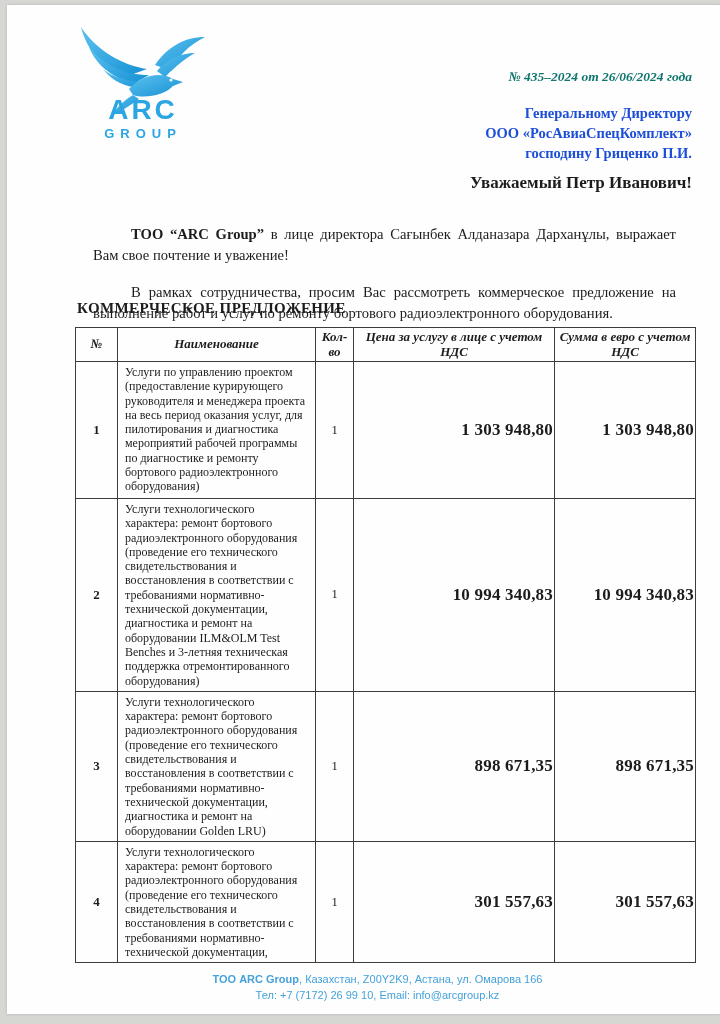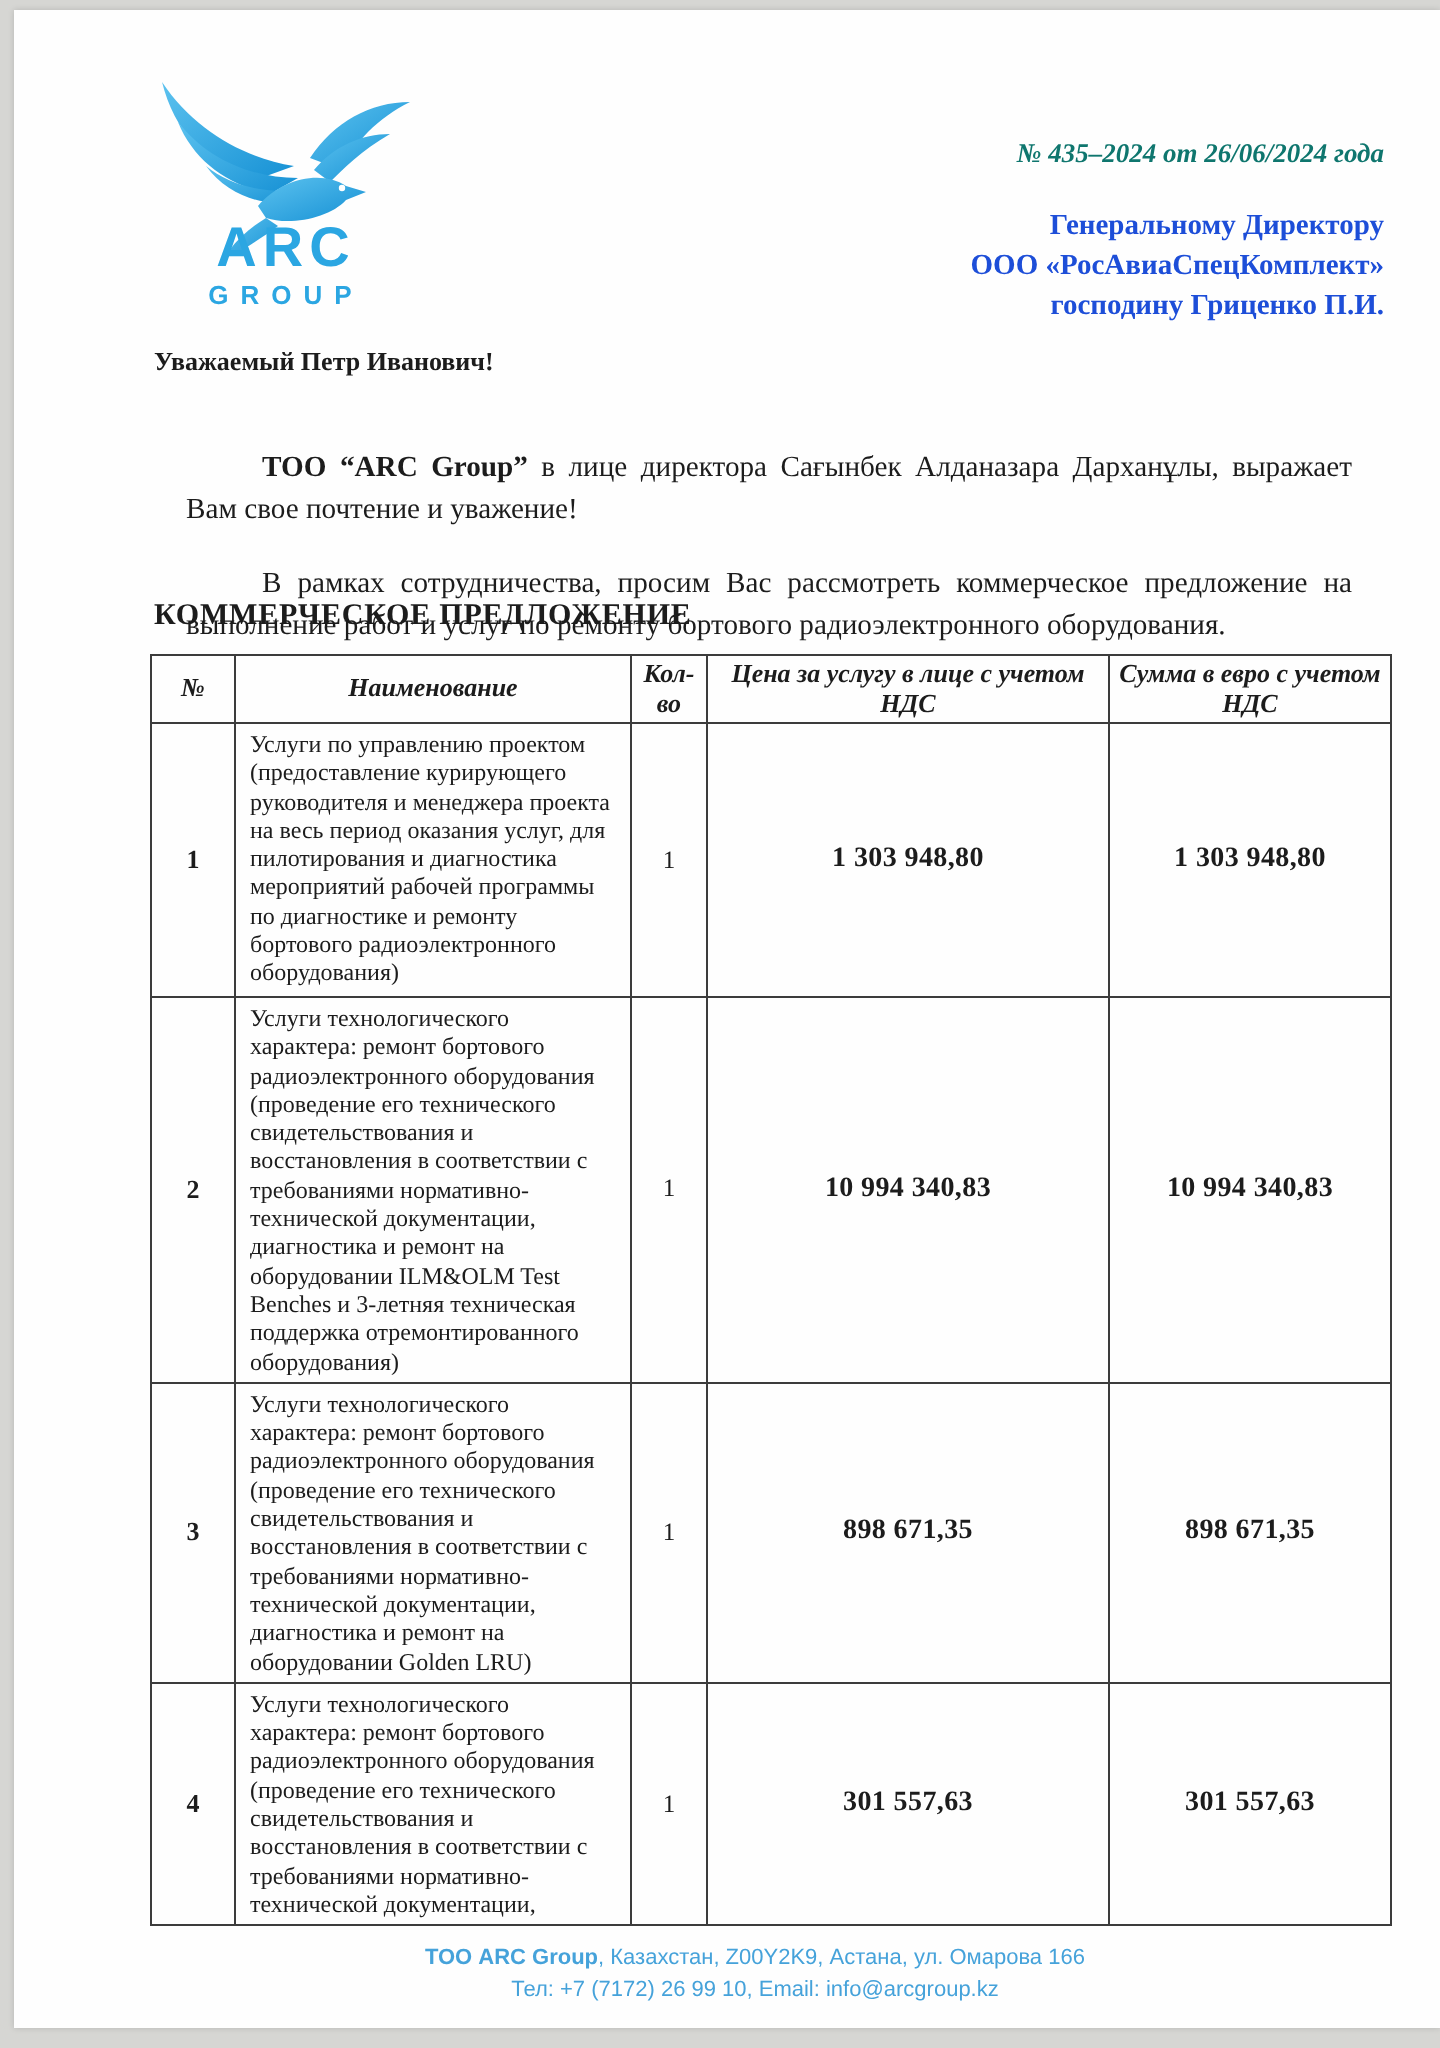--- a/index.html
+++ b/index.html
@@ -5,21 +5,21 @@
   html,body{margin:0;padding:0;}
   .canvas{
     position:relative;width:720px;height:1024px;overflow:hidden;
     background:#d6d6d3;font-family:"Liberation Serif",serif;color:#1c1c1c;
   }
   .page{
     position:absolute;left:7px;top:5px;right:0;bottom:10px;
     background:#fefefe;box-shadow:0 0 3px rgba(0,0,0,.15);
   }
   
-  .logo{position:absolute;left:60px;top:28px;width:152px;height:122px;}
+  .logo{position:absolute;left:60px;top:14px;width:152px;height:122px;}
   .logo svg{position:absolute;left:0;top:0;}
   .logo-title{
     position:absolute;left:0;right:0;bottom:17px;text-align:center;
     font-family:"Liberation Sans",sans-serif;font-weight:bold;font-size:28px;
     letter-spacing:3px;color:#2ba6e2;line-height:1;
   }
   .logo-sub{
     position:absolute;left:0;right:0;bottom:1px;text-align:center;
     font-family:"Liberation Sans",sans-serif;font-weight:bold;font-size:13px;
     letter-spacing:6px;color:#2ba6e2;line-height:1;
@@ -28,22 +28,22 @@
   .ref-line{
     position:absolute;right:28px;top:64px;
     font-style:italic;font-weight:bold;font-size:13.5px;color:#0f766e;
   }
   .addressee{
     position:absolute;right:28px;top:98px;text-align:right;
     font-weight:bold;font-size:14.5px;line-height:20px;color:#1d4ed8;
   }
   
   .salutation{
-    position:absolute;left:70px;right:28px;top:168px;text-align:left;
-    font-weight:bold;font-size:13px;
+    position:absolute;left:70px;right:28px;top:168px;text-align:right;
+    font-weight:bold;font-size:17px;
   }
   .letter-text{
     position:absolute;left:70px;right:28px;top:203px;
     font-size:14.6px;line-height:21px;text-align:justify;
   }
   .letter-text p{margin:16px;text-indent:38px;}
   .offer-title{
     position:absolute;left:70px;right:28px;top:295px;text-align:left;
     font-weight:bold;font-size:15px;letter-spacing:.4px;
   }
@@ -58,21 +58,21 @@
   .offer-table th{
     font-weight:bold;font-style:italic;font-size:13px;line-height:14.5px;
     text-align:center;padding:2px 1px;height:29px;
   }
   .cell-num{font-weight:bold;font-size:13px;text-align:center;}
   .cell-name{
     font-size:12px;line-height:14.3px;text-align:left;
     vertical-align:top !important;padding:3px 5px 3px 7px;
   }
   .cell-qty{font-size:12.5px;text-align:center;}
-  .cell-money{font-weight:bold;font-size:14px;text-align:center;letter-spacing:.2px;}
+  .cell-money{font-weight:bold;font-size:17px;text-align:right;letter-spacing:.2px;}
   tr.r1{height:137px;} tr.r2{height:184px;} tr.r3{height:136px;} tr.r4{height:119px;}
   
   .footer{
     position:absolute;left:0;right:0;top:966px;text-align:center;
     font-family:"Liberation Sans",sans-serif;font-size:11px;line-height:16px;
     color:#45a2da;
     padding-left:28px;
   }
   .footer b{font-weight:bold;}
 </style>

